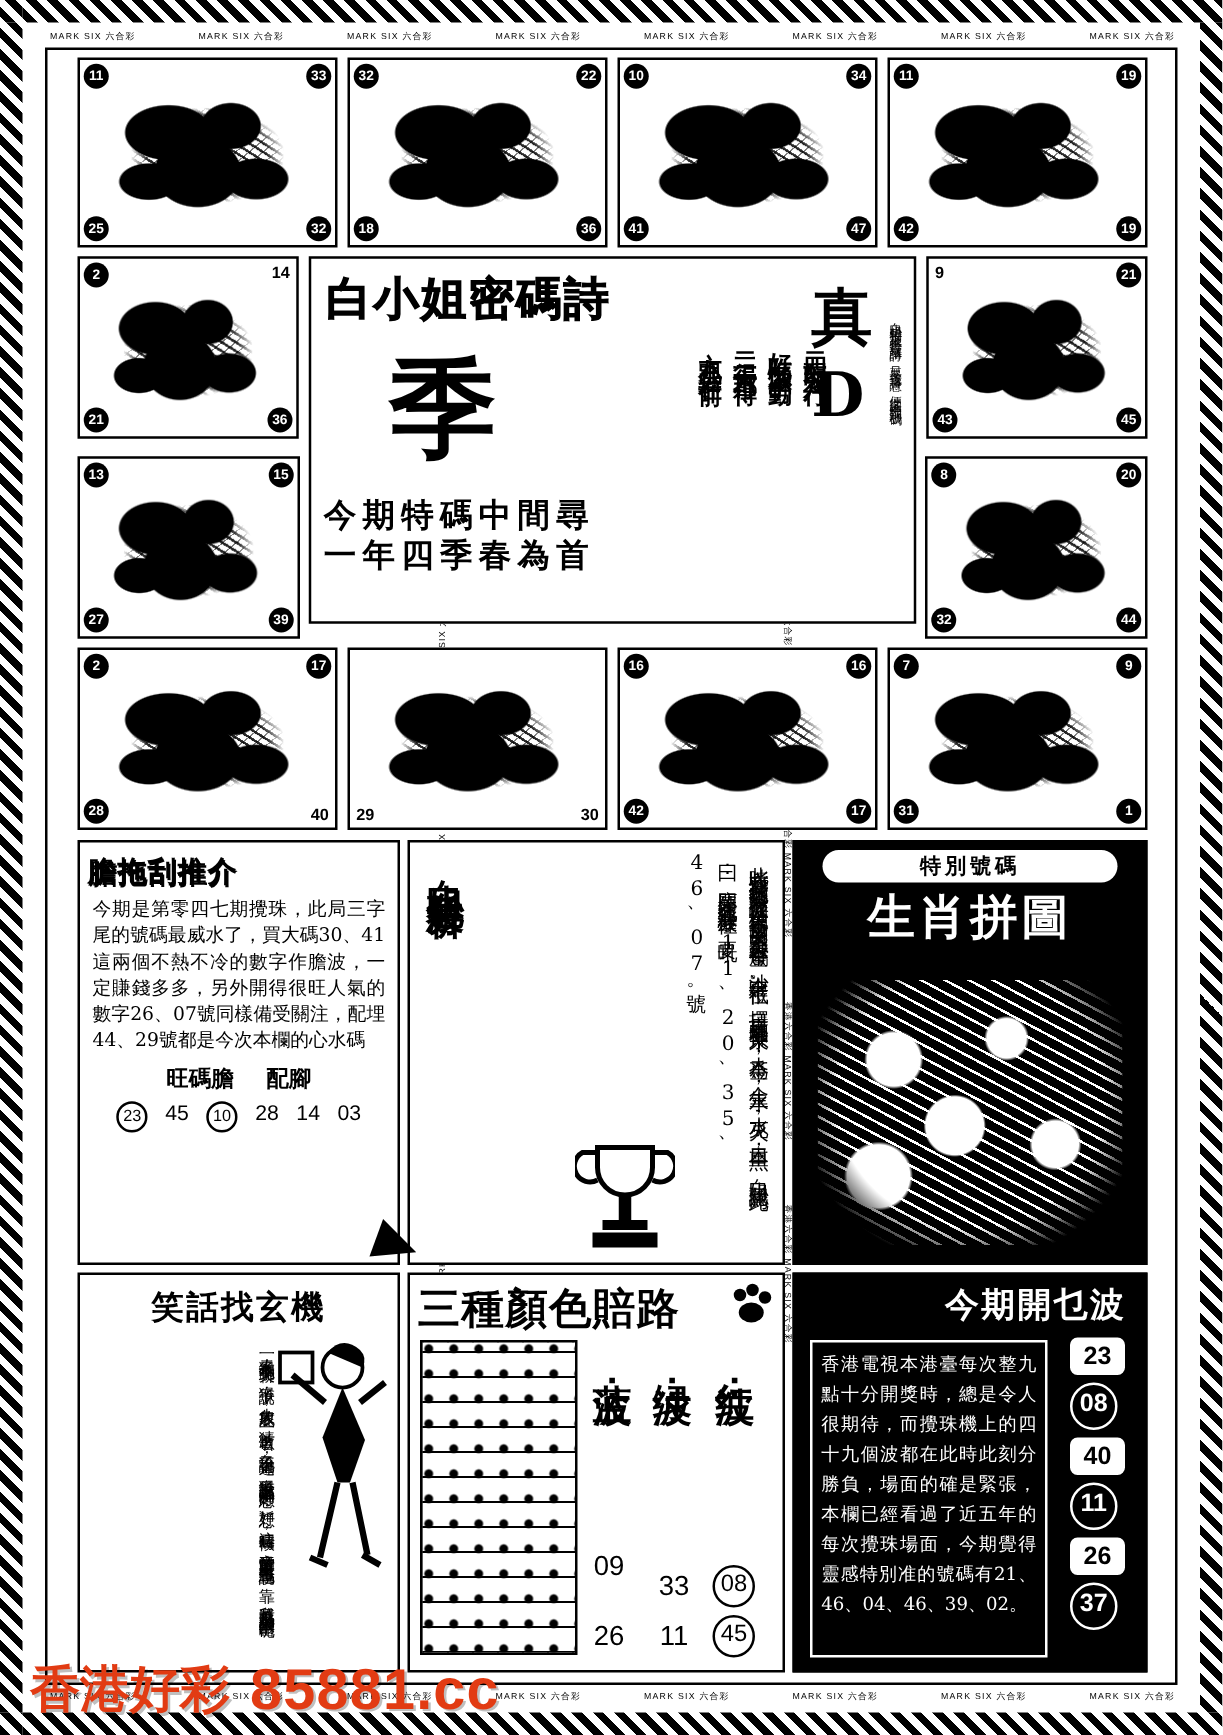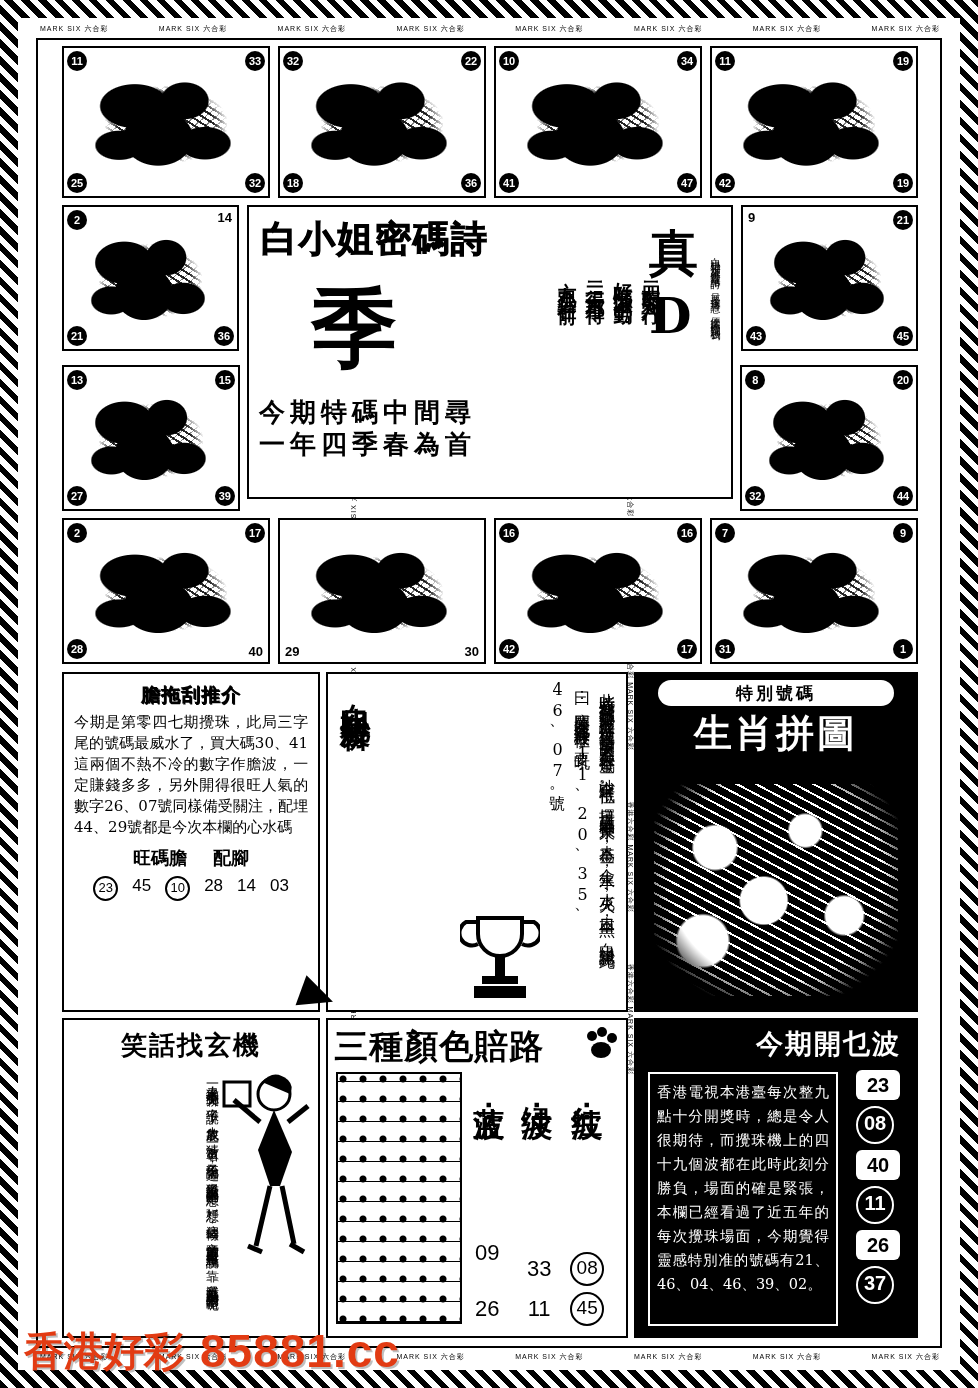--- a/index.html
+++ b/index.html
@@ -105,22 +105,22 @@
   }
 
   
   .mid{position:absolute;left:62px;top:672px;width:856px;height:340px;display:flex;gap:6px;}
   .panel{border:2px solid #000;background:#fff;position:relative;overflow:hidden;}
   .p1{width:256px;}
   .p2{width:300px;}
   .p3{width:282px;background:#000;}
 
   .p1-title{
-    margin:8px 6px 2px;font-size:19px;font-weight:bold;font-family:Liberation Sans, sans-serif;
-    letter-spacing:1px;text-align:center;
+    margin:8px 6px 2px;font-size:23px;font-weight:bold;font-family:Liberation Sans, sans-serif;
+    letter-spacing:1px;text-align:left;
     text-shadow:1px 1px 0 #000;
   }
   .p1-body{
     padding:2px 10px 0;font-size:15px;line-height:21px;font-family:"DejaVu Serif",serif;
     text-align:justify;
   }
   .p1-sub{display:flex;gap:26px;justify-content:center;font-size:18px;font-weight:bold;margin-top:8px;font-family:"DejaVu Serif",serif;}
   .p1-nums{display:flex;gap:14px;justify-content:center;font-size:17px;margin-top:6px;font-family:"Liberation Sans",sans-serif;}
   .circled{display:inline-block;border:2px solid #000;border-radius:50%;width:21px;height:21px;line-height:19px;text-align:center;font-size:13px;}
 

